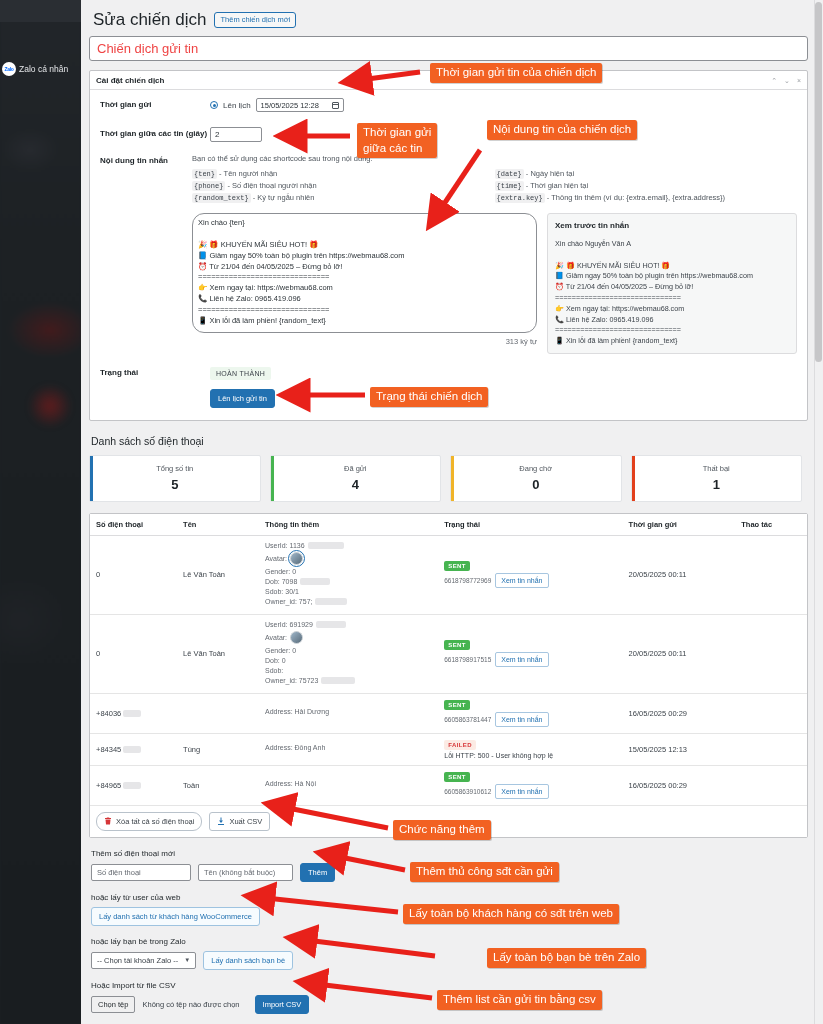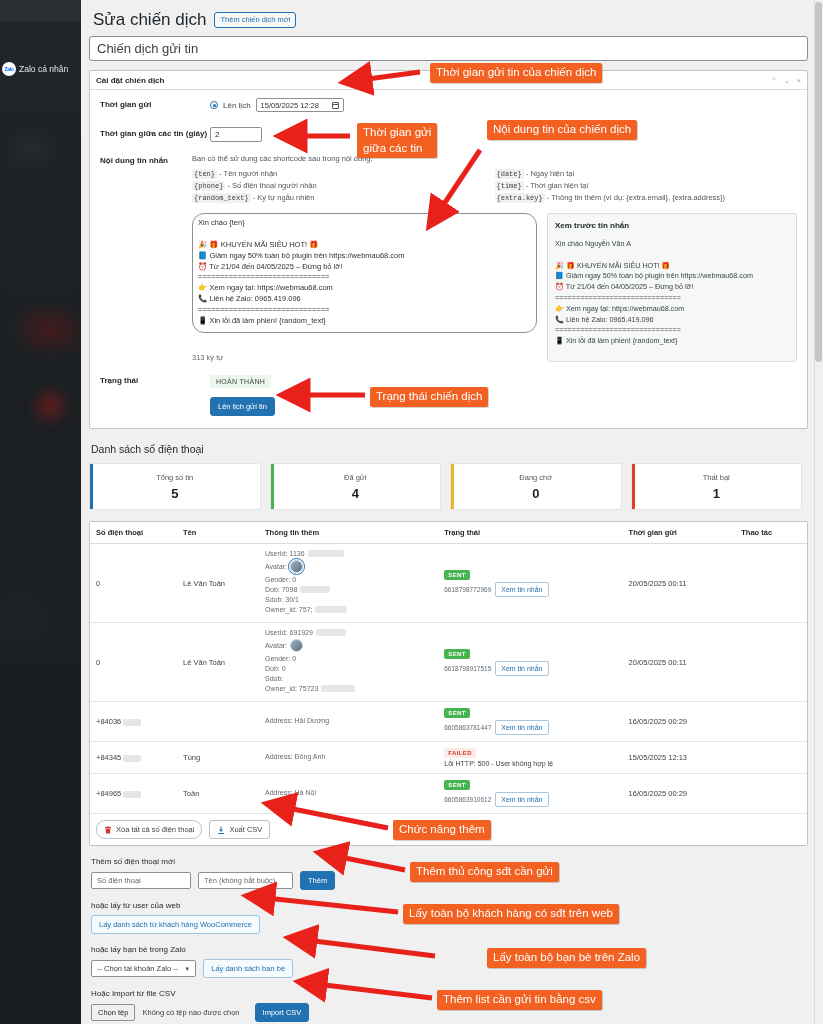--- a/index.html
+++ b/index.html
@@ -43,21 +43,21 @@
   #main { position:absolute; left:81px; top:0; width:733px; height:1024px; background:#f0f0f1; padding:6px 12px 0 8px;}
 
   .page-head { display:flex; align-items:center; gap:8px; padding: 4px 0 6px 4px;}
   .page-title { font-size:17px; font-weight:400; color:#1d2327; }
   .btn-add-new {
     font-size:7.5px; color:#2271b1; border:1px solid #2271b1; background:#f6f7f7;
     border-radius:3px; padding:3px 5px; line-height:1; cursor:pointer;
   }
   .title-input {
     width:719px; height:25px; border:1px solid #8c8f94; border-radius:3px;
-    background:#fff; font-size:13px; color:#404040; padding:0 7px; outline:none;
+    background:#fff; font-size:13px; color:#ef4444; padding:0 7px; outline:none;
   }
 
   
   .postbox { margin-top:9px; background:#fff; border:1px solid #c3c4c7; border-radius:2px; width:719px;}
   .postbox-header {
     height:19px; display:flex; align-items:center; justify-content:space-between;
     border-bottom:1px solid #dcdcde; padding:0 6px;
   }
   .postbox-title { font-size:8px; font-weight:bold; color:#1d2327;}
   .postbox-ctrls { display:flex; gap:7px; align-items:center; color:#787c82;}
@@ -86,21 +86,21 @@
   .coderow { font-size:7.5px; color:#50575e; margin-bottom:3px; white-space:nowrap;}
   .code { font-family:"Liberation Mono", monospace; background:#f0f0f1; color:#3c434a; padding:1px 2px; border-radius:2px; font-size:7px;}
 
   .content-wrap { display:flex; gap:10px;}
   .ta-box { width:345px;}
   textarea.msg {
     width:345px; height:120px; border:1px solid #8c8f94; border-radius:12px; background:#fff;
     font-family:"Liberation Sans", sans-serif; font-size:7.5px; color:#2c3338; line-height:1.45;
     padding:4px 5px; resize:none; outline:none; overflow:hidden;
   }
-  .counter { text-align:left; font-size:7.5px; color:#646970; margin-top:18px; width:345px;}
+  .counter { text-align:right; font-size:7.5px; color:#646970; margin-top:2px; width:345px;}
   .preview {
     width:250px; background:#f6f7f7; border:1px solid #dcdcde; border-radius:3px; padding:6px 7px;
     font-size:7.5px; color:#3c434a; line-height:1.5;
   }
   .preview-title{ font-weight:bold; font-size:8px; color:#1d2327; margin-bottom:7px;}
   .preview pre { margin:0; font-family:"Liberation Sans", sans-serif; font-size:7.2px; line-height:1.5; white-space:pre-wrap;}
 
   .status-pill {
     display:inline-block; background:#edf7ee; color:#3c434a; font-size:7px; letter-spacing:.3px;
     padding:3px 6px; border-radius:2px; margin-bottom:9px;

